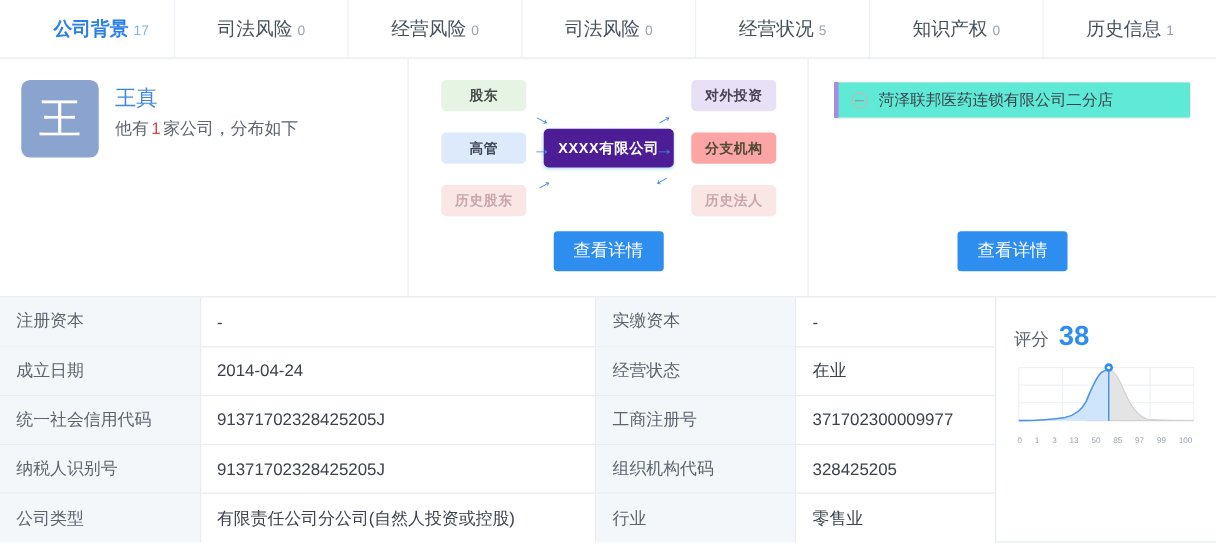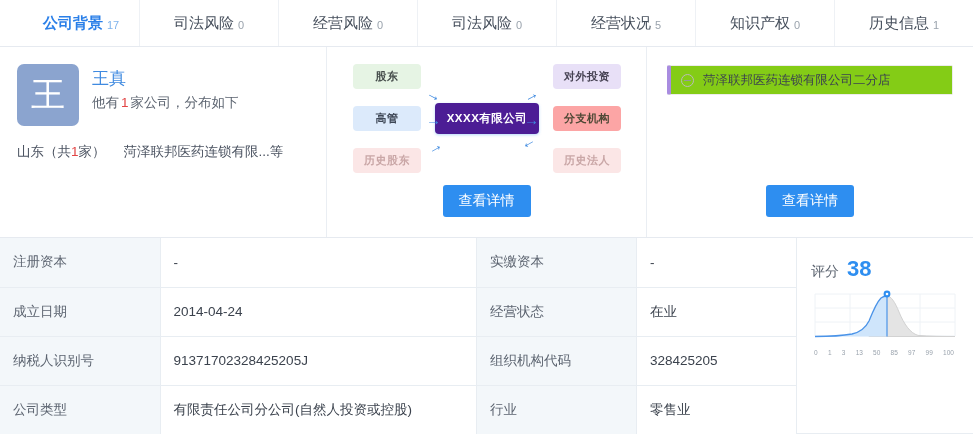--- a/index.html
+++ b/index.html
@@ -161,21 +161,21 @@
     cursor: pointer;
     font-family: Liberation Sans, sans-serif;
   }
 
   
   .branch-wrap { padding: 18px 20px 0 20px; }
   .branch-item {
     display: flex;
     align-items: center;
     height: 30px;
-    background: #84cc16;
+    background: #5eead4;
     border: 1px solid #ececec;
     border-left: 4px solid #a98ce0;
     border-radius: 2px;
     padding-left: 10px;
     cursor: pointer;
   }
   .minus-ico {
     width: 13px; height: 13px;
     border: 1px solid #bbbbbb;
     border-radius: 50%;
@@ -294,24 +294,20 @@
 
   <div class="card card-a">
     <div class="person-head">
       <div class="avatar">王</div>
       <div class="person-meta">
         <div class="person-name">王真</div>
         <div class="person-sub">
           <span>他有</span><span class="num">1</span><span>家公司，分布如下</span>
         </div>
       </div>
-    </div>
-    <div class="dist-row">
-      <span class="dist-prov"><span>山东（共</span><span class="num">1</span><span>家）</span></span>
-      <span class="dist-names">菏泽联邦医药连锁有限...等</span>
     </div>
   </div>
 
   <div class="card card-b">
     <div class="diagram">
       <div class="node n-gd">股东</div>
       <div class="node n-gg">高管</div>
       <div class="node n-lsgd">历史股东</div>
       <div class="node center">XXXX有限公司</div>
       <div class="node n-dwtz">对外投资</div>
@@ -346,20 +342,26 @@
         <td class="lbl">注册资本</td>
         <td class="val">-</td>
         <td class="lbl lbl2">实缴资本</td>
         <td class="val val2">-</td>
       </tr>
       <tr>
         <td class="lbl">成立日期</td>
         <td class="val">2014-04-24</td>
         <td class="lbl lbl2">经营状态</td>
         <td class="val val2">在业</td>
+      </tr>
+      <tr>
+        <td class="lbl">统一社会信用代码</td>
+        <td class="val">91371702328425205J</td>
+        <td class="lbl lbl2">工商注册号</td>
+        <td class="val val2">371702300009977</td>
       </tr>
       <tr>
         <td class="lbl">纳税人识别号</td>
         <td class="val">91371702328425205J</td>
         <td class="lbl lbl2">组织机构代码</td>
         <td class="val val2">328425205</td>
       </tr>
       <tr>
         <td class="lbl">公司类型</td>
         <td class="val">有限责任公司分公司(自然人投资或控股)</td>

